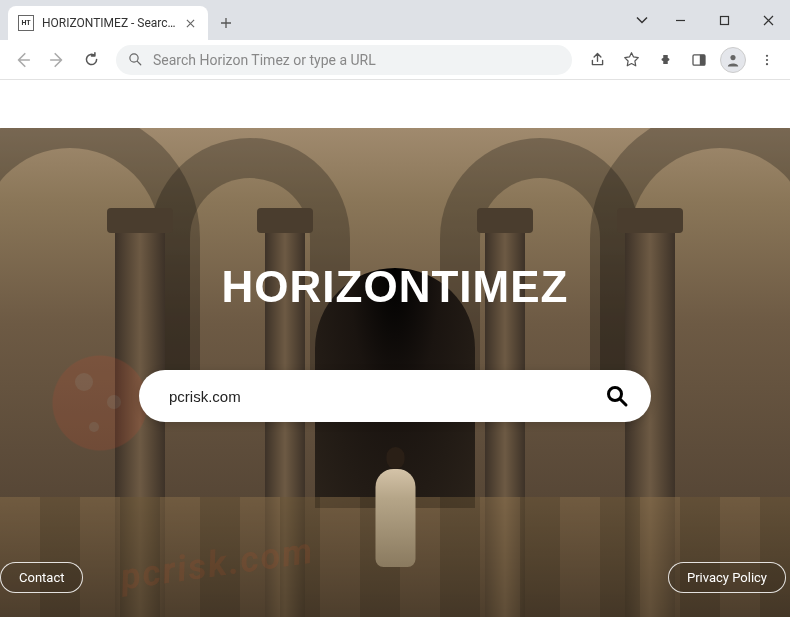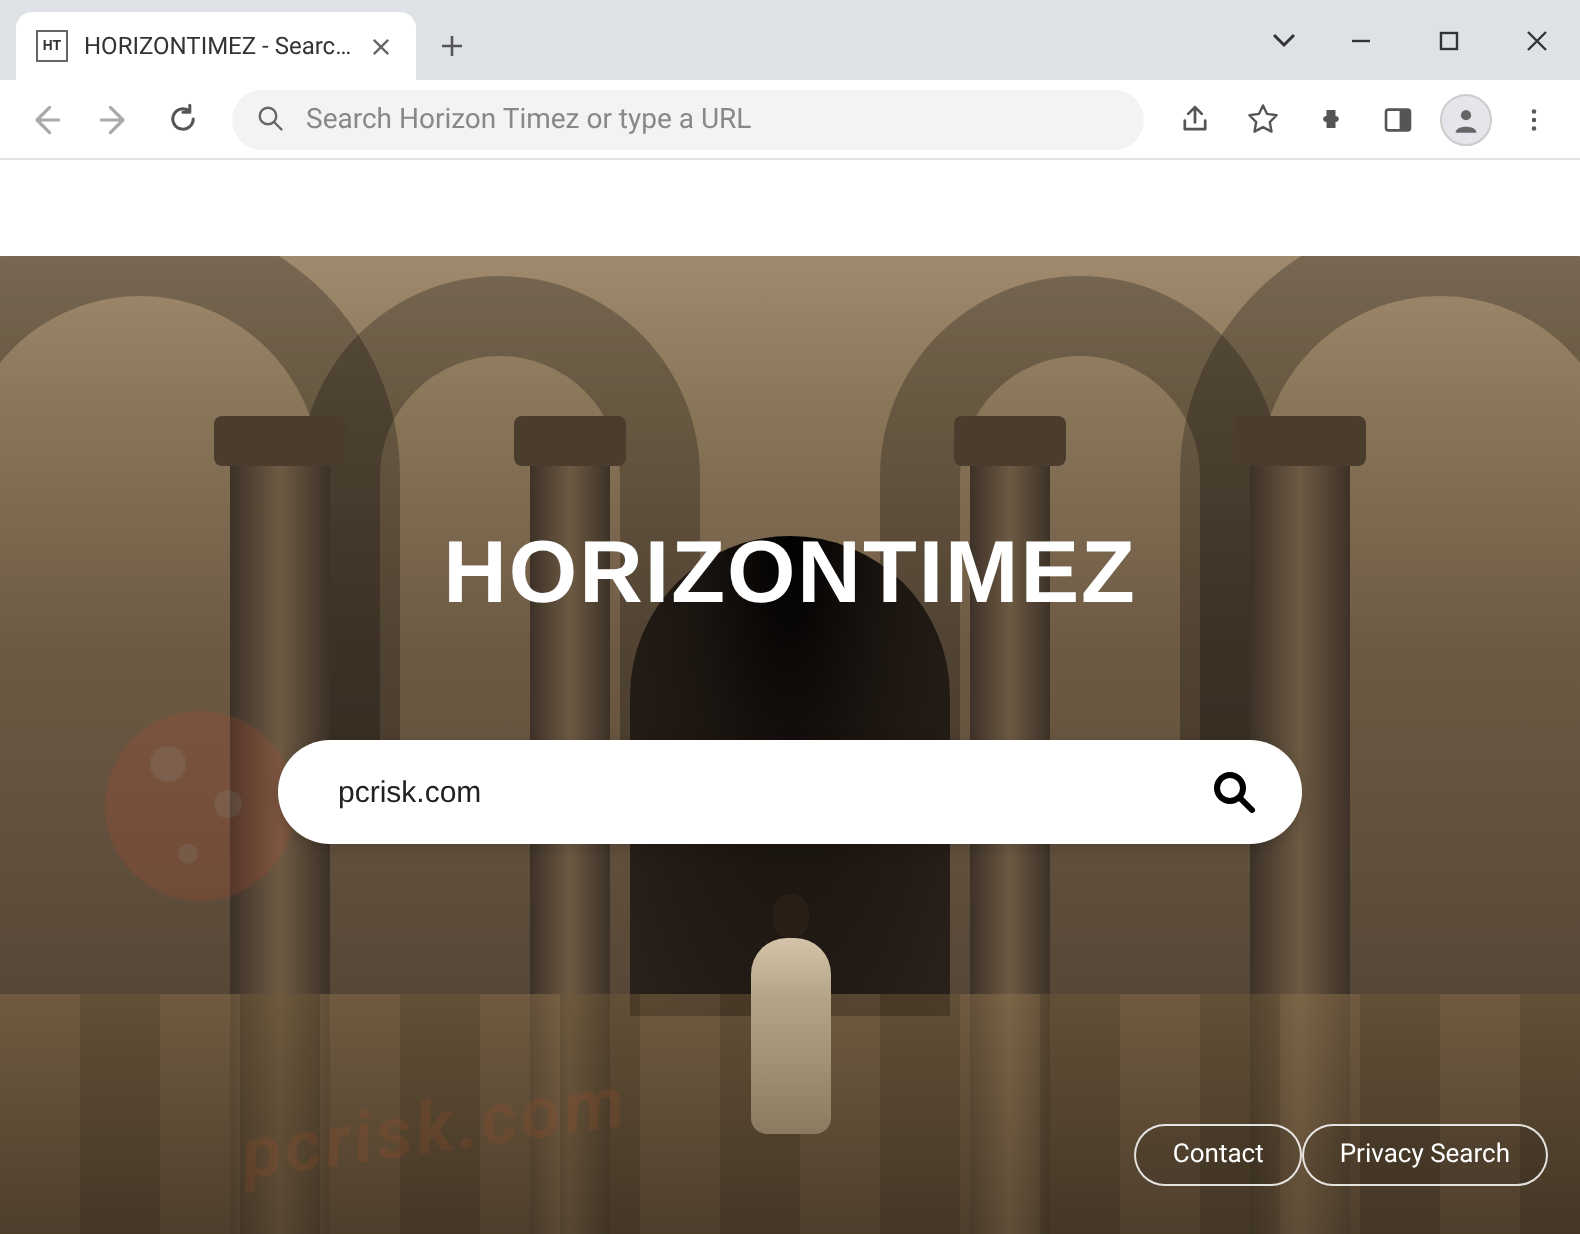--- a/index.html
+++ b/index.html
@@ -41,21 +41,21 @@
 .figure { position: absolute; left: 50%; transform: translateX(-50%); bottom: 50px; width: 45px; height: 120px; }
 .figure-head { width: 18px; height: 22px; background: #2a1f16; border-radius: 9px; margin: 0 auto; }
 .figure-body { width: 40px; height: 98px; margin: 0 auto; background: linear-gradient(180deg, #d4c3a8 0%, #b5a588 30%, #8a7a5f 100%); border-radius: 18px 18px 8px 8px; }
 
 .hero-content { position: absolute; inset: 0; display: flex; flex-direction: column; align-items: center; }
 .brand-title { margin-top: 134px; font-family: Liberation Sans, sans-serif; font-size: 44px; font-weight: bold; color: #fff; letter-spacing: 1px; }
 .search-bar { margin-top: 58px; width: 512px; height: 52px; background: #fff; border-radius: 26px; display: flex; align-items: center; padding: 0 22px 0 30px; box-shadow: 0 2px 8px rgba(0,0,0,0.15); }
 .search-input { flex: 1; border: none; outline: none; font-size: 15px; color: #222; background: transparent; }
 .search-btn { display: flex; align-items: center; justify-content: center; color: #000; }
 
-.footer-links { position: absolute; bottom: 24px; left: 0; right: 16px; display: flex; justify-content: flex-end; }
+.footer-links { position: absolute; bottom: 24px; left: 0; right: 4px; display: flex; justify-content: space-between; }
 .footer-btn { border: 1px solid rgba(255,255,255,0.85); color: #fff; background: rgba(0,0,0,0.1); padding: 7px 18px; border-radius: 18px; font-size: 13px; }
 
 
 .watermark { position: absolute; left: 45px; top: 220px; width: 110px; height: 110px; border-radius: 50%; opacity: 0.18; background: radial-gradient(circle, #c94a2f 0%, #c94a2f 60%, transparent 62%); pointer-events: none; }
 .watermark::after { content: ''; position: absolute; left: 30px; top: 25px; width: 18px; height: 18px; background: #fff; border-radius: 50%; box-shadow: 30px 20px 0 -2px #fff, 10px 45px 0 -4px #fff; opacity: 0.4; }
 .wm-text { position: absolute; left: 120px; top: 415px; transform: rotate(-8deg); font-size: 36px; font-weight: bold; font-style: italic; color: rgba(180,80,40,0.18); pointer-events: none; letter-spacing: 2px; }
 
 svg { display: block; }
 </style>
 </head>
@@ -195,16 +195,16 @@
               <path d="M15 15 L21 21" stroke="currentColor" stroke-width="3" stroke-linecap="round"></path>
             </svg>
         </div>
       </div>
     </div>
 
     <div class="wm-text">pcrisk.com</div>
 
     <div class="footer-links">
       <a class="footer-btn">Contact</a>
-      <a class="footer-btn">Privacy Search</a>
+      <a class="footer-btn">Privacy Policy</a>
     </div>
   </div>
 </div>
 
 </body></html>

